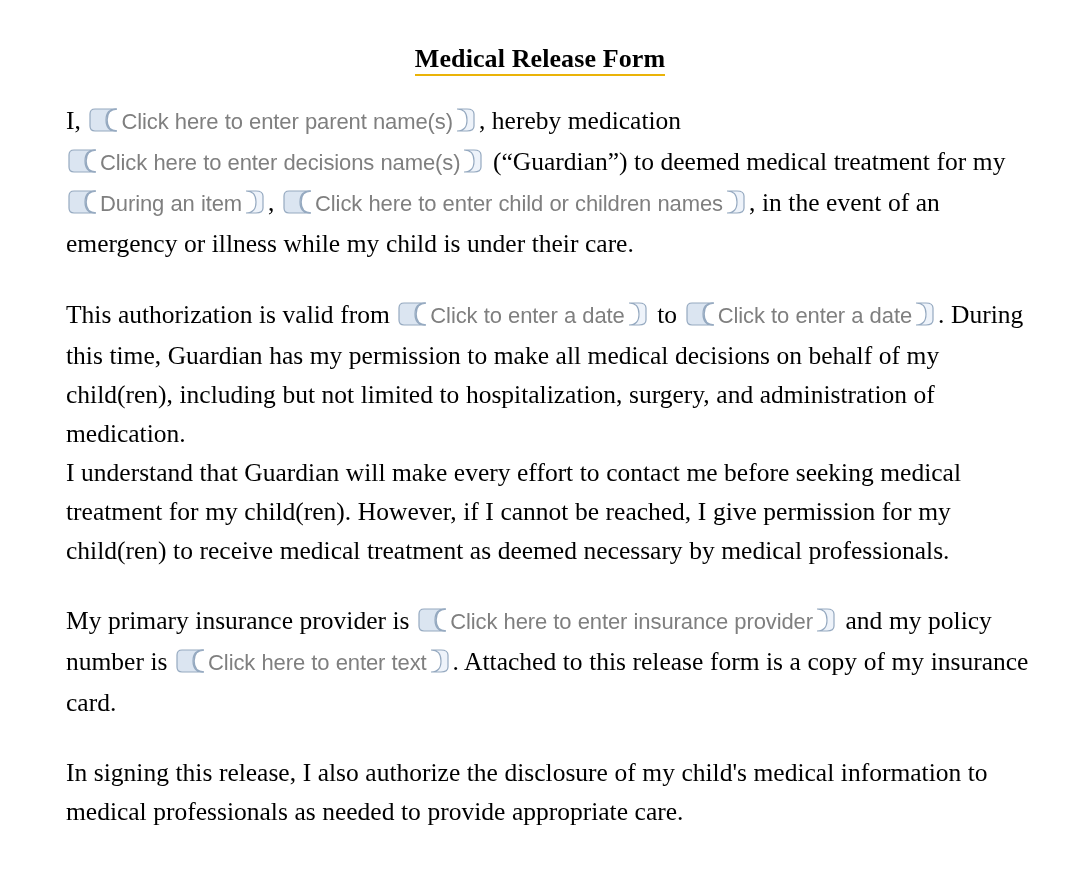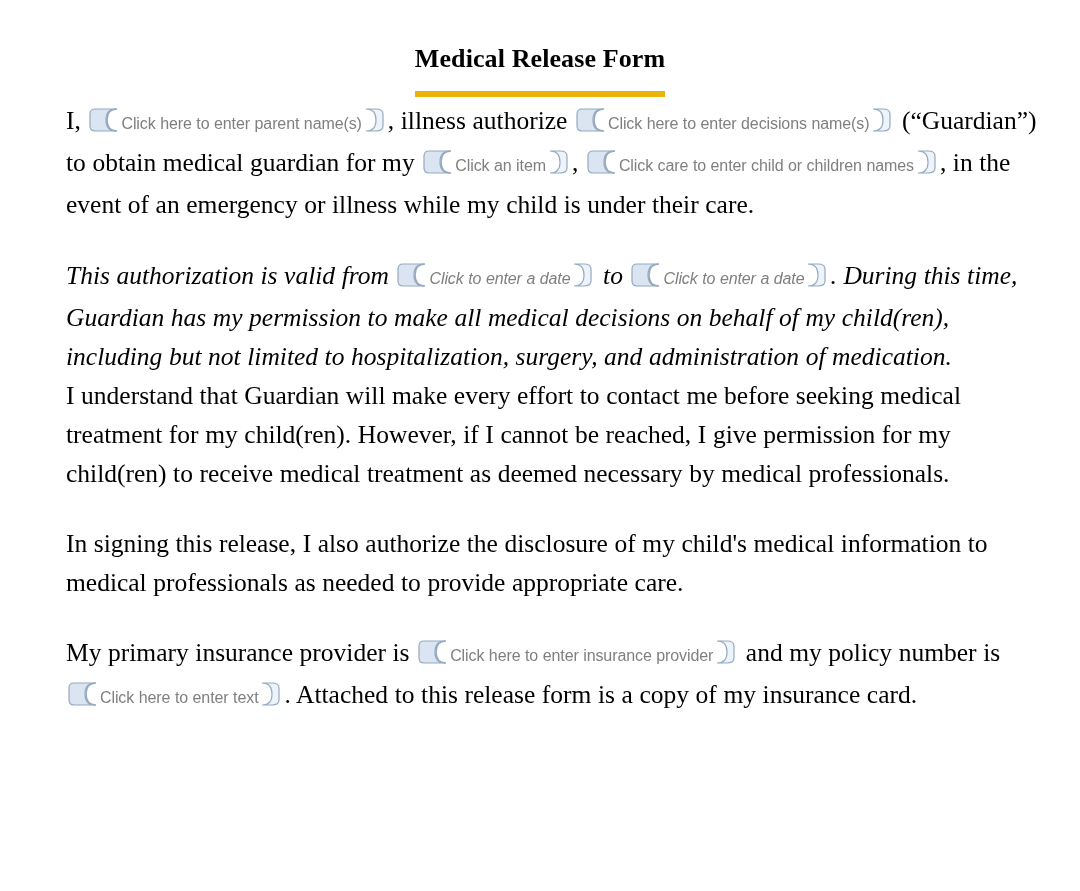--- a/index.html
+++ b/index.html
@@ -27,51 +27,51 @@
   
   .doc-title {
     text-align: center;
     font-size: 26px;
     font-weight: bold;
     letter-spacing: 0.1px;
     margin: 44px 0 0 0;
     padding-right: 28px;
   }
   .doc-title span {
-    border-bottom: 6px solid #eab308;
-    padding-bottom: 18px;
+    border-bottom: 2px solid #eab308;
+    padding-bottom: 1px;
   }
 
   
   .para {
     font-size: 25.5px;
     line-height: 39px;
     text-align: left;
     margin: 0;
     word-spacing: 0.2px;
   }
 
   #para-intro      { margin-top: 27px; }
-  #para-valid      { margin-top: 32px; font-style: italic; }
+  #para-valid      { margin-top: 32px; }
   #para-understand { }
   #para-signing    { margin-top: 31px; }
   #para-insurance  { margin-top: 31px; }
 
   
   .cc {
     display: inline;
     white-space: nowrap;
     font-family: "Liberation Sans", "DejaVu Sans", sans-serif;
     font-size: 21.5px;
     color: #7f7f7f;
     vertical-align: baseline;
   }
   .cc-text {
     font-family: "Liberation Sans", "DejaVu Sans", sans-serif;
-    font-size: 16px;
+    font-size: 22px;
     color: #7f7f7f;
     letter-spacing: -0.1px;
   }
   .cc-bracket {
     display: inline-block;
     vertical-align: -5px;
     width: 34px;
     height: 28px;
   }
   .cc-bracket.close {
@@ -86,34 +86,34 @@
   <h1 class="doc-title">
     <span>Medical Release Form</span>
   </h1>
 
   <p class="para" id="para-intro">
     <span>I, </span><span class="cc"><span class="cc-bracket open"><svg width="34" height="28" viewBox="0 0 34 28">
             <path d="M30 3 Q20 3 20 14 Q20 25 30 25" fill="none" stroke="#95a9c0" stroke-width="1.6"></path>
             <path d="M29 3 L8 3 Q3 3 3 8 L3 20 Q3 25 8 25 L29 25 Q19 25 19 14 Q19 3 29 3 Z" fill="#dbe5f1" stroke="#95a9c0" stroke-width="1.2"></path>
           </svg></span><span class="cc-text">Click here to enter parent name(s)</span><span class="cc-bracket close"><svg width="26" height="28" viewBox="0 0 26 28">
             <path d="M4 3 Q14 3 14 14 Q14 25 4 25 L14 25 Q21 25 21 20 L21 8 Q21 3 14 3 Z" fill="#eef3fa" stroke="#95a9c0" stroke-width="1.2"></path>
-          </svg></span></span><span>, illness authorize </span><span class="cc"><span class="cc-bracket open"><svg width="34" height="28" viewBox="0 0 34 28">
+          </svg></span></span><span>, hereby medication </span><span class="cc"><span class="cc-bracket open"><svg width="34" height="28" viewBox="0 0 34 28">
             <path d="M30 3 Q20 3 20 14 Q20 25 30 25" fill="none" stroke="#95a9c0" stroke-width="1.6"></path>
             <path d="M29 3 L8 3 Q3 3 3 8 L3 20 Q3 25 8 25 L29 25 Q19 25 19 14 Q19 3 29 3 Z" fill="#dbe5f1" stroke="#95a9c0" stroke-width="1.2"></path>
           </svg></span><span class="cc-text">Click here to enter decisions name(s)</span><span class="cc-bracket close"><svg width="26" height="28" viewBox="0 0 26 28">
             <path d="M4 3 Q14 3 14 14 Q14 25 4 25 L14 25 Q21 25 21 20 L21 8 Q21 3 14 3 Z" fill="#eef3fa" stroke="#95a9c0" stroke-width="1.2"></path>
-          </svg></span></span><span> (“Guardian”) to obtain medical guardian for my </span><span class="cc"><span class="cc-bracket open"><svg width="34" height="28" viewBox="0 0 34 28">
+          </svg></span></span><span> (“Guardian”) to deemed medical treatment for my </span><span class="cc"><span class="cc-bracket open"><svg width="34" height="28" viewBox="0 0 34 28">
             <path d="M30 3 Q20 3 20 14 Q20 25 30 25" fill="none" stroke="#95a9c0" stroke-width="1.6"></path>
             <path d="M29 3 L8 3 Q3 3 3 8 L3 20 Q3 25 8 25 L29 25 Q19 25 19 14 Q19 3 29 3 Z" fill="#dbe5f1" stroke="#95a9c0" stroke-width="1.2"></path>
-          </svg></span><span class="cc-text">Click an item</span><span class="cc-bracket close"><svg width="26" height="28" viewBox="0 0 26 28">
+          </svg></span><span class="cc-text">During an item</span><span class="cc-bracket close"><svg width="26" height="28" viewBox="0 0 26 28">
             <path d="M4 3 Q14 3 14 14 Q14 25 4 25 L14 25 Q21 25 21 20 L21 8 Q21 3 14 3 Z" fill="#eef3fa" stroke="#95a9c0" stroke-width="1.2"></path>
           </svg></span></span><span>, </span><span class="cc"><span class="cc-bracket open"><svg width="34" height="28" viewBox="0 0 34 28">
             <path d="M30 3 Q20 3 20 14 Q20 25 30 25" fill="none" stroke="#95a9c0" stroke-width="1.6"></path>
             <path d="M29 3 L8 3 Q3 3 3 8 L3 20 Q3 25 8 25 L29 25 Q19 25 19 14 Q19 3 29 3 Z" fill="#dbe5f1" stroke="#95a9c0" stroke-width="1.2"></path>
-          </svg></span><span class="cc-text">Click care to enter child or children names</span><span class="cc-bracket close"><svg width="26" height="28" viewBox="0 0 26 28">
+          </svg></span><span class="cc-text">Click here to enter child or children names</span><span class="cc-bracket close"><svg width="26" height="28" viewBox="0 0 26 28">
             <path d="M4 3 Q14 3 14 14 Q14 25 4 25 L14 25 Q21 25 21 20 L21 8 Q21 3 14 3 Z" fill="#eef3fa" stroke="#95a9c0" stroke-width="1.2"></path>
           </svg></span></span><span>, in the event of an emergency or illness while my child is under their care.</span>
   </p>
 
   <p class="para" id="para-valid">
     <span>This authorization is valid from </span><span class="cc"><span class="cc-bracket open"><svg width="34" height="28" viewBox="0 0 34 28">
             <path d="M30 3 Q20 3 20 14 Q20 25 30 25" fill="none" stroke="#95a9c0" stroke-width="1.6"></path>
             <path d="M29 3 L8 3 Q3 3 3 8 L3 20 Q3 25 8 25 L29 25 Q19 25 19 14 Q19 3 29 3 Z" fill="#dbe5f1" stroke="#95a9c0" stroke-width="1.2"></path>
           </svg></span><span class="cc-text">Click to enter a date</span><span class="cc-bracket close"><svg width="26" height="28" viewBox="0 0 26 28">
             <path d="M4 3 Q14 3 14 14 Q14 25 4 25 L14 25 Q21 25 21 20 L21 8 Q21 3 14 3 Z" fill="#eef3fa" stroke="#95a9c0" stroke-width="1.2"></path>
@@ -122,31 +122,31 @@
             <path d="M29 3 L8 3 Q3 3 3 8 L3 20 Q3 25 8 25 L29 25 Q19 25 19 14 Q19 3 29 3 Z" fill="#dbe5f1" stroke="#95a9c0" stroke-width="1.2"></path>
           </svg></span><span class="cc-text">Click to enter a date</span><span class="cc-bracket close"><svg width="26" height="28" viewBox="0 0 26 28">
             <path d="M4 3 Q14 3 14 14 Q14 25 4 25 L14 25 Q21 25 21 20 L21 8 Q21 3 14 3 Z" fill="#eef3fa" stroke="#95a9c0" stroke-width="1.2"></path>
           </svg></span></span><span>. During this time, Guardian has my permission to make all medical decisions on behalf of my child(ren), including but not limited to hospitalization, surgery, and administration of medication.</span>
   </p>
 
   <p class="para" id="para-understand">
     <span>I understand that Guardian will make every effort to contact me before seeking medical treatment for my child(ren). However, if I cannot be reached, I give permission for my child(ren) to receive medical treatment as deemed necessary by medical professionals.</span>
   </p>
 
-  <p class="para" id="para-signing">
-    <span>In signing this release, I also authorize the disclosure of my child's medical information to medical professionals as needed to provide appropriate care.</span>
-  </p>
-
   <p class="para" id="para-insurance">
     <span>My primary insurance provider is </span><span class="cc"><span class="cc-bracket open"><svg width="34" height="28" viewBox="0 0 34 28">
             <path d="M30 3 Q20 3 20 14 Q20 25 30 25" fill="none" stroke="#95a9c0" stroke-width="1.6"></path>
             <path d="M29 3 L8 3 Q3 3 3 8 L3 20 Q3 25 8 25 L29 25 Q19 25 19 14 Q19 3 29 3 Z" fill="#dbe5f1" stroke="#95a9c0" stroke-width="1.2"></path>
           </svg></span><span class="cc-text">Click here to enter insurance provider</span><span class="cc-bracket close"><svg width="26" height="28" viewBox="0 0 26 28">
             <path d="M4 3 Q14 3 14 14 Q14 25 4 25 L14 25 Q21 25 21 20 L21 8 Q21 3 14 3 Z" fill="#eef3fa" stroke="#95a9c0" stroke-width="1.2"></path>
           </svg></span></span><span> and my policy number is </span><span class="cc"><span class="cc-bracket open"><svg width="34" height="28" viewBox="0 0 34 28">
             <path d="M30 3 Q20 3 20 14 Q20 25 30 25" fill="none" stroke="#95a9c0" stroke-width="1.6"></path>
             <path d="M29 3 L8 3 Q3 3 3 8 L3 20 Q3 25 8 25 L29 25 Q19 25 19 14 Q19 3 29 3 Z" fill="#dbe5f1" stroke="#95a9c0" stroke-width="1.2"></path>
           </svg></span><span class="cc-text">Click here to enter text</span><span class="cc-bracket close"><svg width="26" height="28" viewBox="0 0 26 28">
             <path d="M4 3 Q14 3 14 14 Q14 25 4 25 L14 25 Q21 25 21 20 L21 8 Q21 3 14 3 Z" fill="#eef3fa" stroke="#95a9c0" stroke-width="1.2"></path>
           </svg></span></span><span>. Attached to this release form is a copy of my insurance card.</span>
   </p>
 
+  <p class="para" id="para-signing">
+    <span>In signing this release, I also authorize the disclosure of my child's medical information to medical professionals as needed to provide appropriate care.</span>
+  </p>
+
 </div>
 
 </body></html>

